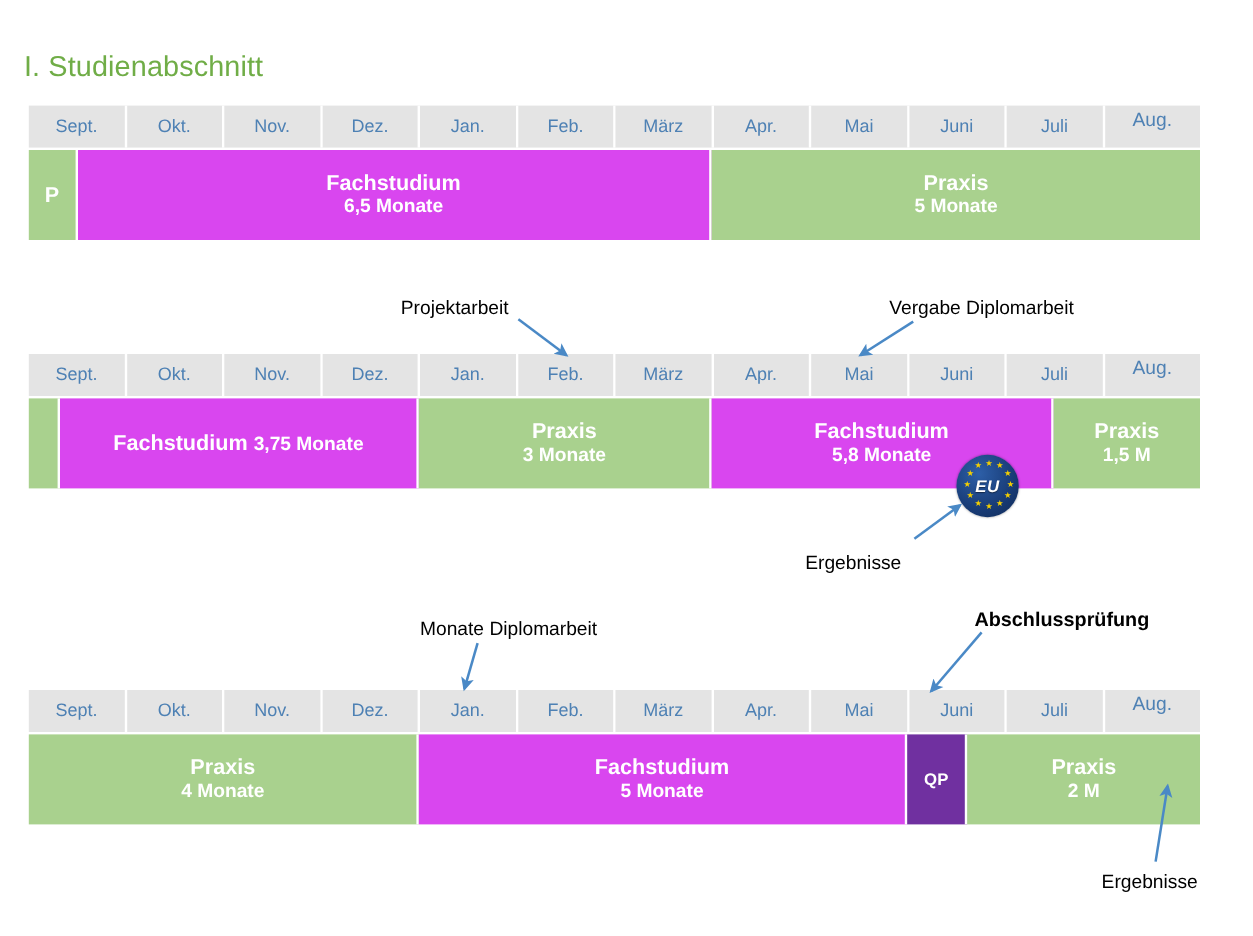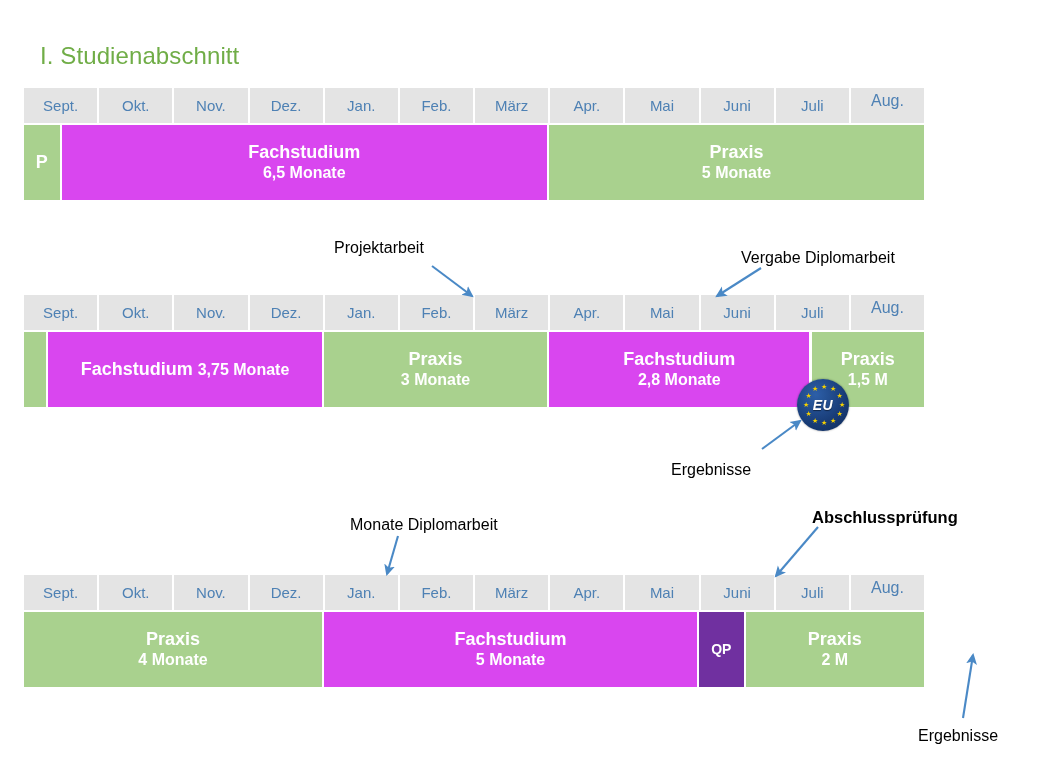--- a/index.html
+++ b/index.html
@@ -30,21 +30,21 @@
     color: #70AD47;
     letter-spacing: 0.1px;
     white-space: nowrap;
     line-height: 1;
   }
 
   
   .timeline {
     position: absolute;
     left: 24px;
-    width: 900px;
+    width: 976px;
   }
   .months {
     position: relative;
     display: flex;
     height: 35px;
     width: 100%;
   }
   .month {
     flex: 1 1 0;
     background: #E4E4E4;
@@ -150,21 +150,21 @@
     font-size: 7px;
     line-height: 4px;
     text-align: center;
   }
 </style>
 </head>
 <body>
 
 <div class="canvas">
 
-  <div class="section-title" style="left:40px; top:44px;">I. Studienabschnitt</div>
+  <div class="section-title" style="left:20px; top:44px;">I. Studienabschnitt</div>
 
   <div class="timeline" style="top:88px;">
     <div class="months">
       <div class="month">
           <span>Sept.</span>
         </div>
       <div class="month">
           <span>Okt.</span>
         </div>
       <div class="month">
@@ -207,21 +207,21 @@
           <div class="l2">6,5 Monate</div>
         </div>
         <div class="bar green" style="left: 58.3333%; width: 41.6667%;">
           <div class="l1">Praxis</div>
           <div class="l2">5 Monate</div>
         </div>
       </div>
   </div>
 
 
-  <div class="anno" style="left:334px; top:240px;">Projektarbeit</div>
+  <div class="anno" style="left:334px; top:250px;">Projektarbeit</div>
   <div class="anno" style="left:741px; top:250px;">Vergabe Diplomarbeit</div>
   <div class="anno" style="left:671px; top:462px;">Ergebnisse</div>
 
   <div class="timeline" style="top:295px;">
     <div class="months">
       <div class="month">
           <span>Sept.</span>
         </div>
       <div class="month">
           <span>Okt.</span>
@@ -261,21 +261,21 @@
         <div class="bar green" style="left: 0%; width: 2.66667%;"></div>
         <div class="bar blue inline" style="left: 2.66667%; width: 30.6667%;">
           <div class="l1">Fachstudium <span class="sub">3,75 Monate</span></div>
         </div>
         <div class="bar green" style="left: 33.3333%; width: 25%;">
           <div class="l1">Praxis</div>
           <div class="l2">3 Monate</div>
         </div>
         <div class="bar blue" style="left: 58.3333%; width: 29.1667%;">
           <div class="l1">Fachstudium</div>
-          <div class="l2">2,8 Monate</div>
+          <div class="l2">5,8 Monate</div>
         </div>
         <div class="bar green" style="left: 87.5%; width: 12.5%;">
           <div class="l1">Praxis</div>
           <div class="l2">1,5 M</div>
         </div>
       </div>
   </div>
 
   <div class="eu-badge" style="left:797px; top:379px;">
     <div class="stars" id="eu-stars">

